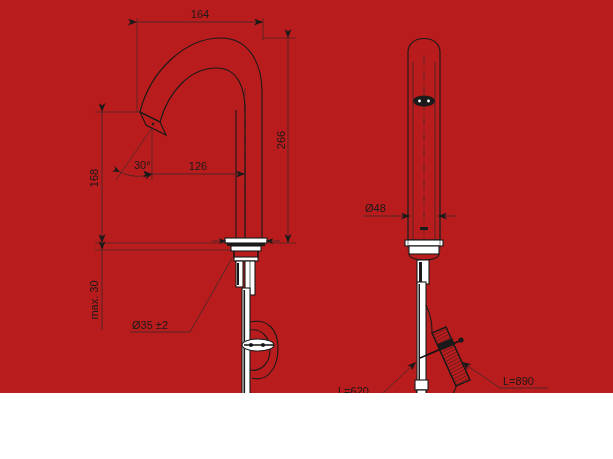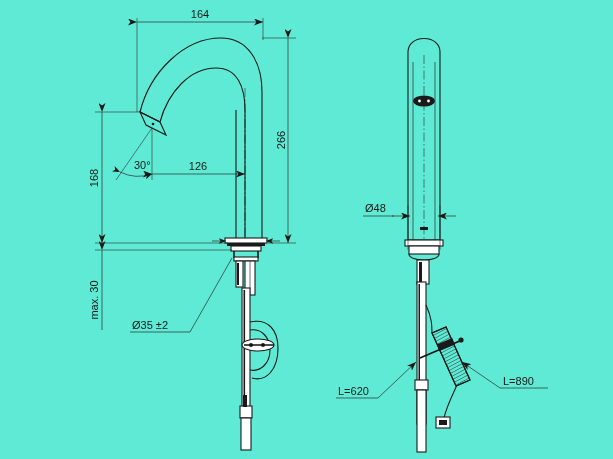--- a/index.html
+++ b/index.html
@@ -3,22 +3,22 @@
 <meta charset="utf-8">
 <style>
   html, body {
     margin: 0;
     padding: 0;
     background: #ffffff;
   }
   #sheet {
     position: relative;
     width: 613px;
-    height: 459px;
-    background: #5eead4;
+    height: 393px;
+    background: #b91c1c;
     overflow: hidden;
     font-family: "Liberation Sans", sans-serif;
   }
   #sheet svg {
     position: absolute;
     left: 0;
     top: 0;
     display: block;
   }
   .dimtext {

